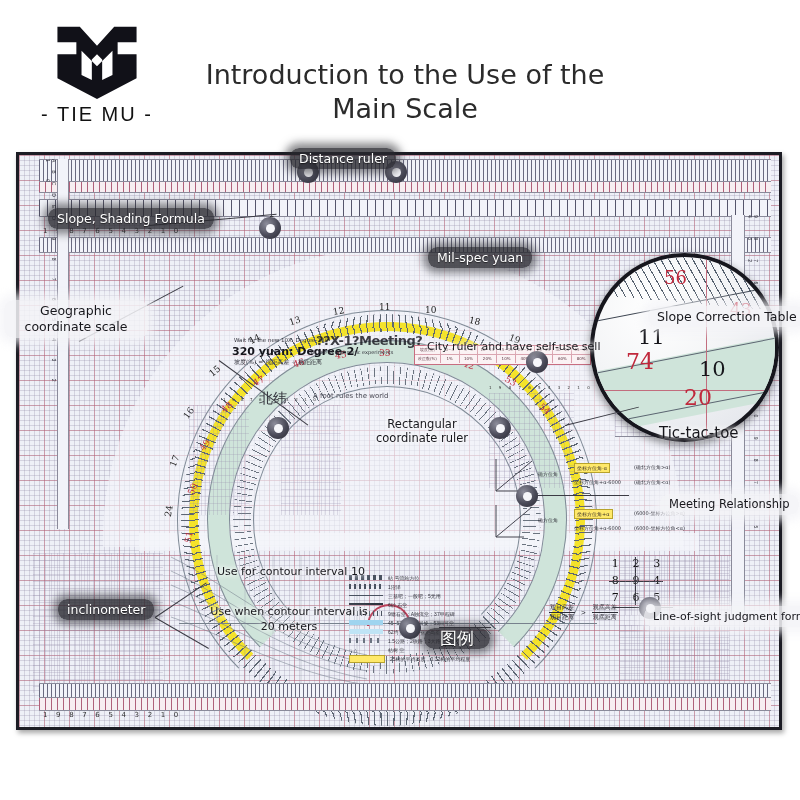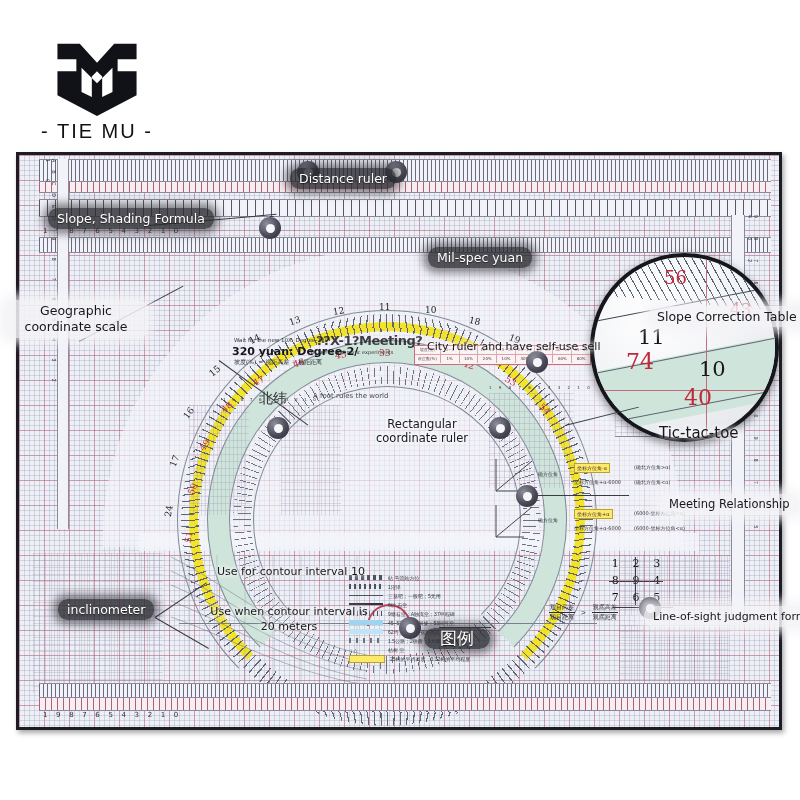--- a/index.html
+++ b/index.html
@@ -5,21 +5,21 @@
   html,body{margin:0;padding:0;}
   body{
     width:800px;height:800px;
     background:#ffffff;
     font-family:"Liberation Sans", sans-serif;
     overflow:hidden;
     position:relative;
   }
   
   #header{position:absolute;left:0;top:0;width:800px;height:152px;}
-  #logo-wrap{position:absolute;left:22px;top:42px;width:150px;height:110px;
+  #logo-wrap{position:absolute;left:22px;top:25px;width:150px;height:110px;
     display:flex;flex-direction:column;align-items:center;}
   #logo-mark{width:86px;height:74px;}
   #logo-text{font-size:20px;letter-spacing:2px;color:#111;font-weight:400;margin-top:4px;
     font-family:"Liberation Sans", sans-serif;}
   #page-title{position:absolute;left:195px;top:58px;width:420px;text-align:center;
     font-size:27px;line-height:34px;color:#2b2b2b;font-weight:500;
     font-family:"DejaVu Sans", sans-serif;}
 
   
   #card{position:absolute;left:16px;top:152px;width:766px;height:578px;
@@ -138,20 +138,22 @@
 
   <div id="logo-wrap">
     <svg id="logo-mark" viewBox="0 0 100 86">
       <path d="M4 2 L30 2 L50 24 L70 2 L96 2 L96 20 L74 20 L74 34 L96 34 L96 62 L50 86 L4 62 L4 34 L26 34 L26 20 L4 20 Z
                M32 30 L32 58 L44 64 L44 40 L50 34 L56 40 L56 64 L68 58 L68 30 L50 48 Z" fill="#111118" fill-rule="evenodd"></path>
     </svg>
     <div id="logo-text">- TIE MU -</div>
   </div>
 
   <div id="page-title">
+    <div>Introduction to the Use of the</div>
+    <div>Main Scale</div>
   </div>
 </div>
 
 <div id="card">
 <div id="card-inner">
 
   <div class="grid-fine" style="left:0;top:0;width:760px;height:572px;"></div>
   <div class="grid-coarse" style="left:0;top:0;width:760px;height:572px;"></div>
 
   <div class="panel-white" style="left:84px;top:92px;width:580px;height:300px;opacity:.62;border-radius:290px 290px 0 0;"></div>
@@ -414,21 +416,21 @@
     <div style="position:absolute;left:-12px;top:44px;width:230px;height:1px;background:#3c4450;transform:rotate(-11deg);"></div>
     <div style="position:absolute;left:-12px;top:96px;width:230px;height:1px;background:#5a6470;transform:rotate(-11deg);"></div>
     <div style="position:absolute;left:-12px;top:148px;width:230px;height:1px;background:#5a6470;transform:rotate(-11deg);"></div>
     <div class="mag-cross-h" style="top:133px;"></div>
     <div class="mag-cross-v" style="left:112px;"></div>
     <div class="mag-num red" style="left:70px;top:10px;font-size:18px;">56</div>
     <div class="mag-num red" style="left:136px;top:42px;font-size:17px;">43</div>
     <div class="mag-num" style="left:44px;top:68px;font-size:21px;">11</div>
     <div class="mag-num" style="left:105px;top:100px;font-size:21px;">10</div>
     <div class="mag-num red" style="left:32px;top:92px;font-size:22px;">74</div>
-    <div class="mag-num red" style="left:90px;top:128px;font-size:22px;">40</div>
+    <div class="mag-num red" style="left:90px;top:128px;font-size:22px;">20</div>
   </div>
 
   <div class="leader" style="left:130px;top:70px;width:128px;transform:rotate(-5deg);"></div>
   <div class="leader" style="left:60px;top:186px;width:118px;transform:rotate(-28deg);"></div>
   <div class="leader" style="left:200px;top:205px;width:110px;transform:rotate(36deg);"></div>
   <div class="leader" style="left:136px;top:462px;width:62px;transform:rotate(-34deg);"></div>
   <div class="leader" style="left:136px;top:462px;width:62px;transform:rotate(30deg);"></div>
   <div class="leader" style="left:546px;top:270px;width:76px;transform:rotate(-14deg);"></div>
   <div class="leader" style="left:498px;top:340px;width:112px;"></div>
   <div class="leader" style="left:594px;top:452px;width:60px;"></div>
@@ -440,21 +442,21 @@
   <div class="knob" style="left:470px;top:262px;"></div>
   <div class="knob" style="left:497px;top:330px;"></div>
   <div class="knob" style="left:507px;top:196px;"></div>
   <div class="knob" style="left:380px;top:462px;"></div>
   <div class="knob" style="left:620px;top:442px;"></div>
   <div class="knob" style="left:240px;top:62px;"></div>
 
 </div>
 </div>
 
-<div class="callout" style="left:290px;top:168px;">Distance ruler</div>
+<div class="callout" style="left:290px;top:148px;">Distance ruler</div>
 <div class="callout" style="left:48px;top:208px;">Slope, Shading Formula</div>
 <div class="callout" style="left:428px;top:247px;">Mil-spec yuan</div>
 <div class="callout light center" style="left:4px;top:300px;width:126px;line-height:16px;">Geographic coordinate scale</div>
 <div class="callout light" style="left:648px;top:306px;">Slope Correction Table</div>
 <div class="callout plain" style="left:418px;top:336px;font-size:11px;">City ruler and have self-use sell</div>
 <div class="callout plain center" style="left:348px;top:414px;width:130px;font-size:11.5px;line-height:14px;">Rectangular coordinate ruler</div>
 <div class="callout plain" style="left:650px;top:423px;font-size:15px;">Tic-tac-toe</div>
 <div class="callout light" style="left:660px;top:494px;font-size:11.5px;">Meeting Relationship</div>
 <div class="callout" style="left:58px;top:599px;">inclinometer</div>
 <div class="callout plain" style="left:208px;top:561px;font-size:11px;">Use for contour interval 10</div>

